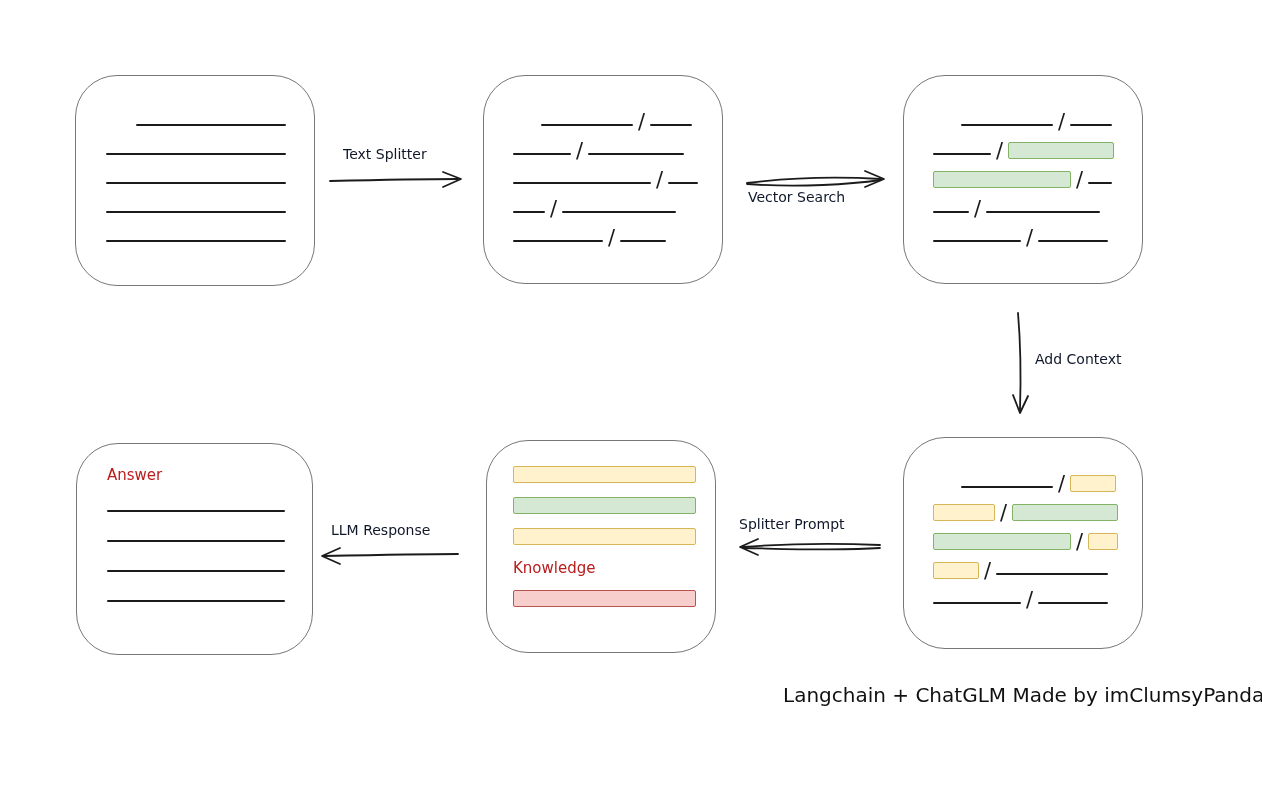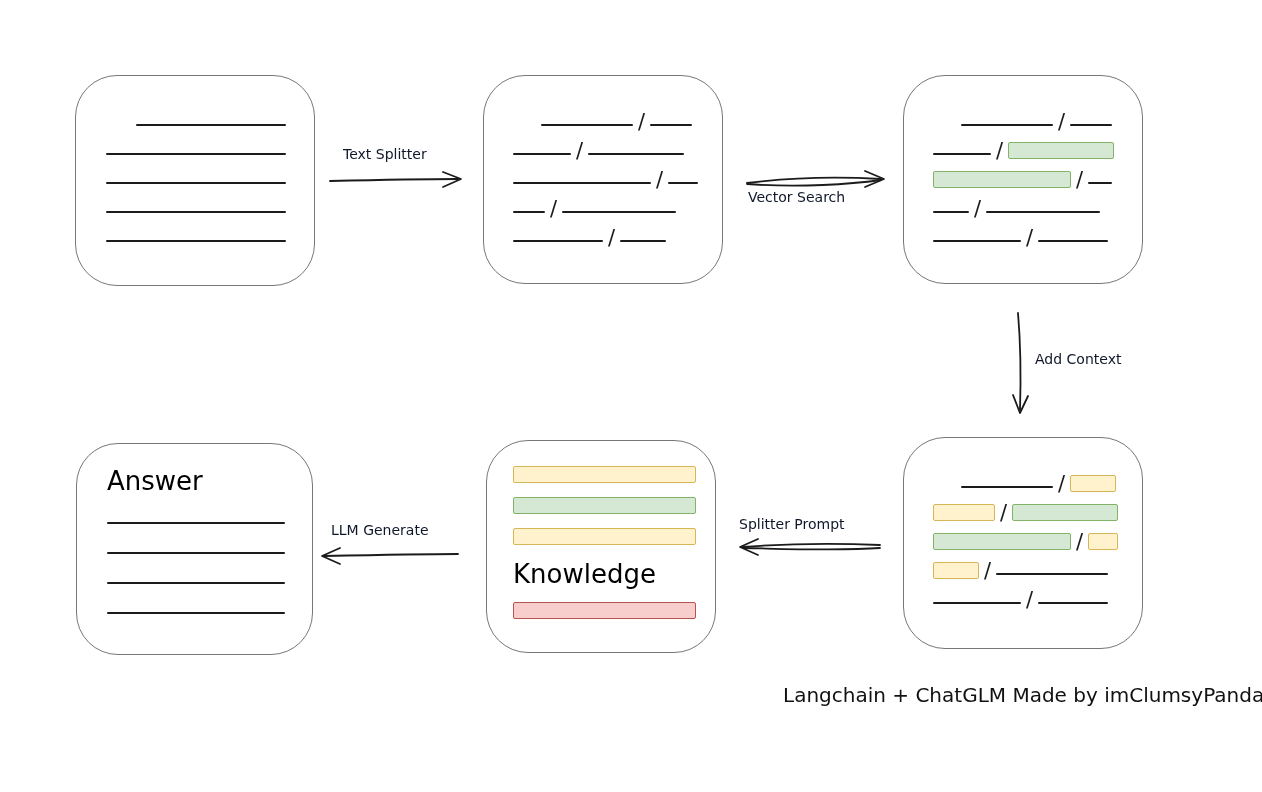--- a/index.html
+++ b/index.html
@@ -38,21 +38,21 @@
   .seg-green,.seg-yellow,.seg-red{
     height:17px;box-sizing:border-box;border:1.5px solid;border-radius:2px;
   }
   .seg-green {background:var(--green-fill,#d5e8d4); border-color:var(--green-stroke,#82b366);}
   .seg-yellow{background:var(--yellow-fill,#fff2cc);border-color:var(--yellow-stroke,#d6b656);}
   .seg-red   {background:var(--red-fill,#f8cecc);   border-color:var(--red-stroke,#b85450);}
   .slash{
     flex:0 0 auto;font-size:21px;line-height:18px;margin:0 5px;
     color:var(--ink,#1b1b1b);transform:translateY(1px);
   }
-  .box-label{font-size:26px;color:#000000;}
+  .box-label{font-size:15px;color:#b91c1c;}
   #box-prompt .box-label{margin-bottom:12px;}
   #box-prompt .q-label{margin-top:14px;}
   .arrow-label{
     position:absolute;font-size:14px;color:#0f172a;white-space:nowrap;
   }
   #label-text-splitter  {left:343px;top:146px;}
   #label-vector-search  {left:748px;top:146px;margin-top:43px;}
   #label-add-context    {left:1035px;top:351px;}
   #label-generate-prompt{left:739px;top:516px;}
   #label-llm-response   {left:331px;top:522px;}
@@ -240,17 +240,17 @@
         <div class="row">
           <span class="seg seg-line" style="width: 178px;"></span>
         </div>
       </div>
   </div>
 
   <div class="arrow-label" id="label-text-splitter">Text Splitter</div>
   <div class="arrow-label" id="label-vector-search">Vector Search</div>
   <div class="arrow-label" id="label-add-context">Add Context</div>
   <div class="arrow-label" id="label-generate-prompt">Splitter Prompt</div>
-  <div class="arrow-label" id="label-llm-response">LLM Generate</div>
+  <div class="arrow-label" id="label-llm-response">LLM Response</div>
 
   <div class="caption">Langchain + ChatGLM Made by imClumsyPanda</div>
 
 </div>
 
 </body></html>

